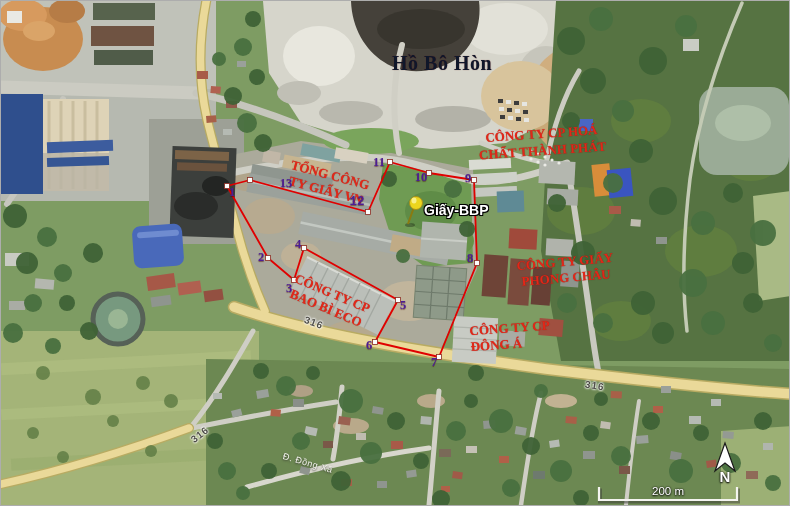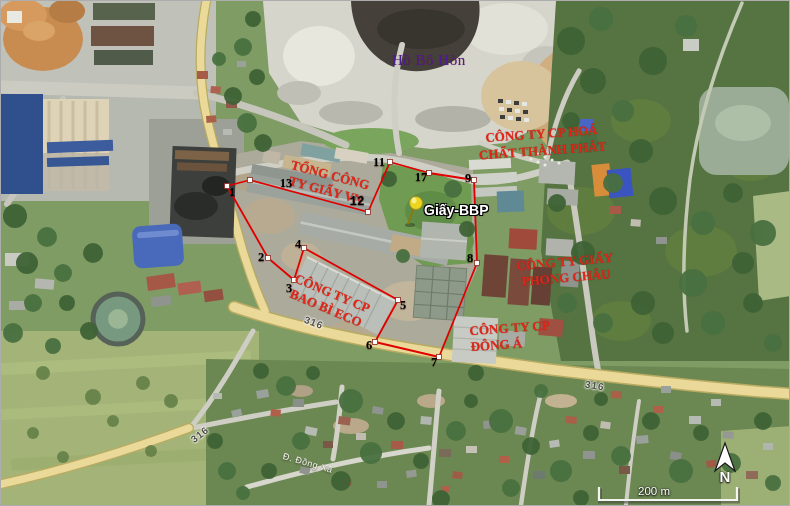--- a/index.html
+++ b/index.html
@@ -9,43 +9,43 @@
     box-sizing:border-box;border:1px solid #adadad;
   }
   .stage svg{position:absolute;left:0;top:0;}
   .labels{position:absolute;left:0;top:0;width:790px;height:506px;}
   .red-lbl{
     position:absolute;color:#e22718;font-family:"Liberation Serif",serif;
     font-weight:bold;text-align:center;line-height:16px;font-size:13px;
     text-shadow:0 0 1px rgba(110,0,0,.55);white-space:nowrap;
   }
   .lake-lbl{
-    position:absolute;color:#4c1d95;font-family:"Liberation Serif",serif;
-    font-weight:normal;font-size:15px;letter-spacing:.5px;white-space:nowrap;
+    position:absolute;color:#0f172a;font-family:"Liberation Serif",serif;
+    font-weight:bold;font-size:20px;letter-spacing:.5px;white-space:nowrap;
     text-shadow:0 0 1px rgba(120,0,0,.5);
   }
   .vx{
-    position:absolute;transform:translate(-50%,-50%);color:#000000;
+    position:absolute;transform:translate(-50%,-50%);color:#4c1d95;
     font:bold 12.5px "Liberation Serif",serif;text-shadow:0 1px 1px rgba(70,0,0,.5);
   }
   .route{
     position:absolute;color:#4e4d47;font:bold 10px "Liberation Sans",sans-serif;
     letter-spacing:1px;text-shadow:0 0 2px #fff,0 0 2px #fff,0 0 3px #fff;white-space:nowrap;
   }
   .street{
     position:absolute;color:#f2f2ec;font:9px "Liberation Sans",sans-serif;
     letter-spacing:.5px;text-shadow:0 1px 2px rgba(55,55,50,.95);white-space:nowrap;
   }
   .pin-lbl{
     position:absolute;color:#fff;font:14px "Liberation Sans",sans-serif;
     text-shadow:-1px -1px 0 #000,1px -1px 0 #000,-1px 1px 0 #000,1px 1px 0 #000,0 0 2px #000;
     white-space:nowrap;
   }
   .scale-lbl{
-    position:absolute;color:#fff;font:11.5px "Liberation Sans",sans-serif;
+    position:absolute;color:#fff;font:11.5px "Liberation Sans",sans-serif;text-align:center;
     text-shadow:0 1px 2px #000,0 0 2px #000;
   }
   .north-lbl{
     position:absolute;color:#fff;font:bold 15px "Liberation Sans",sans-serif;text-align:center;
     text-shadow:0 1px 2px #000,0 0 2px #000;
   }
 </style>
 </head>
 <body>
 
@@ -477,21 +477,21 @@
 
     <span class="vx" style="left:231px;top:191px;">1</span>
     <span class="vx" style="left:260px;top:256px;">2</span>
     <span class="vx" style="left:288px;top:287px;">3</span>
     <span class="vx" style="left:297px;top:243px;">4</span>
     <span class="vx" style="left:402px;top:304px;">5</span>
     <span class="vx" style="left:368px;top:344px;">6</span>
     <span class="vx" style="left:433px;top:361px;">7</span>
     <span class="vx" style="left:469px;top:257px;">8</span>
     <span class="vx" style="left:467px;top:177px;">9</span>
-    <span class="vx" style="left:420px;top:176px;">17</span>
+    <span class="vx" style="left:420px;top:176px;">10</span>
     <span class="vx" style="left:378px;top:161px;">11</span>
     <span class="vx" style="left:356px;top:201px;font-family:Liberation Mono, monospace;">12</span>
     <span class="vx" style="left:256px;top:182px;margin-left:29px;">13</span>
 
     <span class="route" style="left:303px;top:316px;transform:rotate(20deg);">316</span>
     <span class="route" style="left:584px;top:379px;transform:rotate(9deg);">316</span>
     <span class="route" style="left:189px;top:428px;transform:rotate(-38deg);">316</span>
     <span class="street" style="left:281px;top:457px;transform:rotate(16deg);">Đ. Đồng Xã</span>
 
     <div class="pin-lbl" style="left:423px;top:201px;font-weight:bold;">Giấy-BBP</div>

